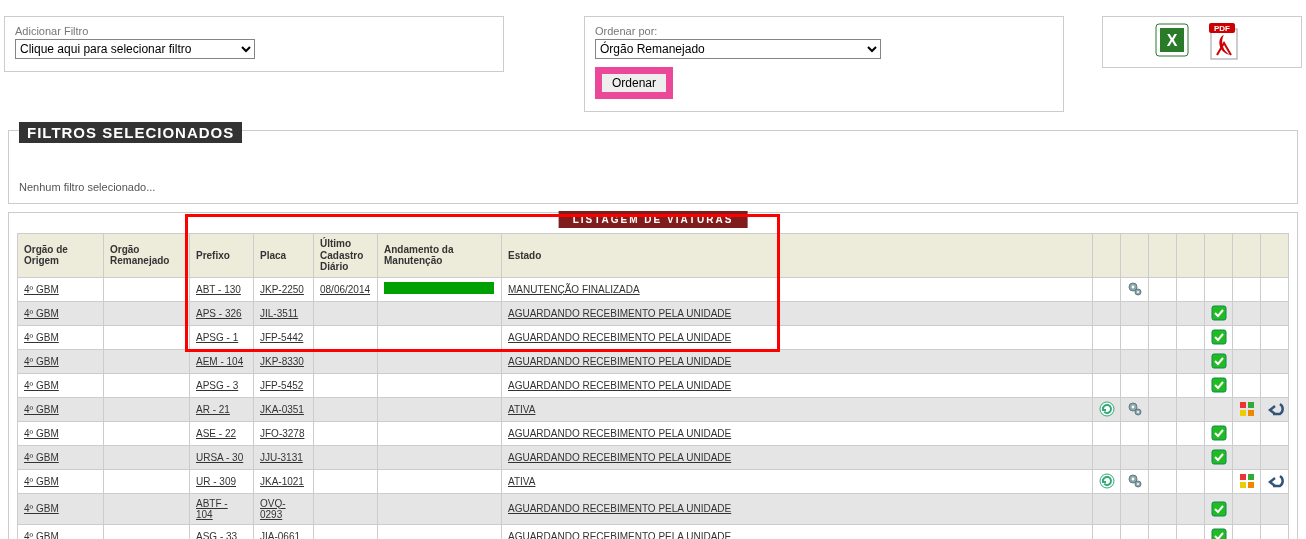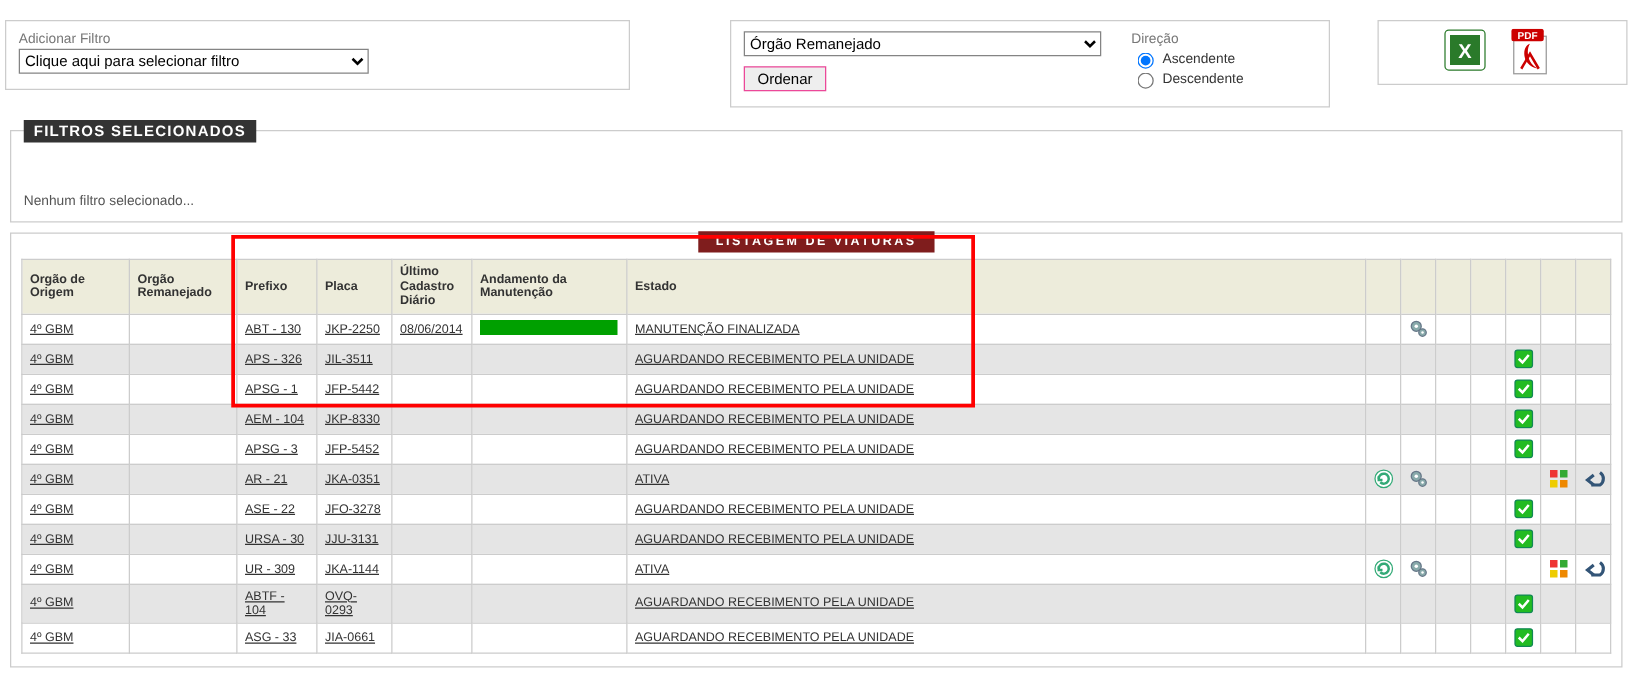--- a/index.html
+++ b/index.html
@@ -27,35 +27,35 @@
     font-size: 12px;
     border:1px solid #848484;
     background:#fff;
     height:20px;
   }
   .sort-left { display:flex; flex-direction:column; gap:8px; }
   .dir-box { }
   .dir-box label { display:flex; align-items:center; gap:4px; font-size:11px; color:#333;}
   button.ordenar {
     font-family: Arial; font-size:12px;
-    border:1px solid #ec4899; background:#eee; padding:2px 10px;
+    border:7px solid #ec4899; background:#eee; padding:2px 10px;
   }
   .fieldset-like {
     border:1px solid #ccc;
     position:relative;
     margin:0 4px 6px 4px;
     padding:12px 10px 10px 10px;
   }
   .legend-badge {
     position:absolute;
     top:-9px;
     left:10px;
     background:#333;
     color:#fff;
-    font-size:12px;
+    font-size:15px;
     letter-spacing:1px;
     padding:2px 8px;
     font-weight:bold;
   }
   .no-filter { color:#555;margin-top:38px; }
   .listagem-wrap {
     border:1px solid #ccc;
     margin:8px 4px 6px 4px;
     position:relative;
     padding-top:16px;
@@ -118,46 +118,36 @@
   .ic-excel, .ic-pdf { display:inline-block; position:relative; }
   .ic-excel svg, .ic-pdf svg { display:block; }
   .ic-gears svg, .ic-refresh svg, .ic-check svg, .ic-color svg, .ic-back svg { display:block; margin:auto;}
 </style>
 </head>
 <body>
 
 <div class="top-row">
   <div class="panel filter">
     <span class="lbl">Adicionar Filtro</span>
-    <select style="width:280px">
+    <select style="width:240px">
       <option>Clique aqui para selecionar filtro</option>
     </select>
   </div>
 
   <div class="panel sort">
     <div class="sort-left">
       <div>
+        <span class="lbl">Ordenar por:</span>
         <select style="width:286px">
           <option>Órgão Remanejado</option>
         </select>
       </div>
       <div>
         <button class="ordenar">Ordenar</button>
       </div>
-    </div>
-    <div class="dir-box">
-      <span class="lbl">Direção</span>
-      <label>
-        <input type="radio" name="dir" checked="" style="">
-        <span>Ascendente</span>
-      </label>
-      <label>
-        <input type="radio" name="dir" style="">
-        <span>Descendente</span>
-      </label>
     </div>
   </div>
 
   <div class="panel export">
     <span class="ic-excel">
       <svg width="34" height="34">
           <rect x="1" y="1" width="32" height="32" rx="3" fill="#fff" stroke="#2a7a2a"></rect>
           <rect x="5" y="5" width="24" height="24" fill="#2a7a2a"></rect>
           <text x="17" y="23" text-anchor="middle" fill="#fff" font-size="16" font-family="Arial" font-weight="bold">X</text>
         </svg>
@@ -383,21 +373,21 @@
                 <rect x="1" y="1" width="14" height="14" rx="2" fill="#2b2" stroke="#185"></rect>
                 <path d="M4 8 l3 3 l5 -6" fill="none" stroke="#fff" stroke-width="2"></path>
               </svg></span></td>
           <td class="icon-cell"></td>
           <td class="icon-cell"></td>
         </tr>
         <tr class="even">
           <td><span class="ulink">4º GBM</span></td>
           <td></td>
           <td><span class="ulink">UR - 309</span></td>
-          <td><span class="ulink">JKA-1144</span></td>
+          <td><span class="ulink">JKA-1021</span></td>
           <td></td>
           <td></td>
           <td><span class="ulink">ATIVA</span></td>
           <td class="icon-cell"><span class="ic-refresh"><svg width="16" height="16">
                 <circle cx="8" cy="8" r="7" fill="#fff" stroke="#3a7"></circle>
                 <path d="M4 8 a4 4 0 1 1 1.2 2.8" fill="none" stroke="#3a7" stroke-width="2"></path>
                 <path d="M4 6 l0 3 l3 0" fill="none" stroke="#3a7" stroke-width="2"></path>
               </svg></span></td>
           <td class="icon-cell"><span class="ic-gears"><svg width="16" height="16">
                 <circle cx="6" cy="6" r="4" fill="#8aa" stroke="#678"></circle>

